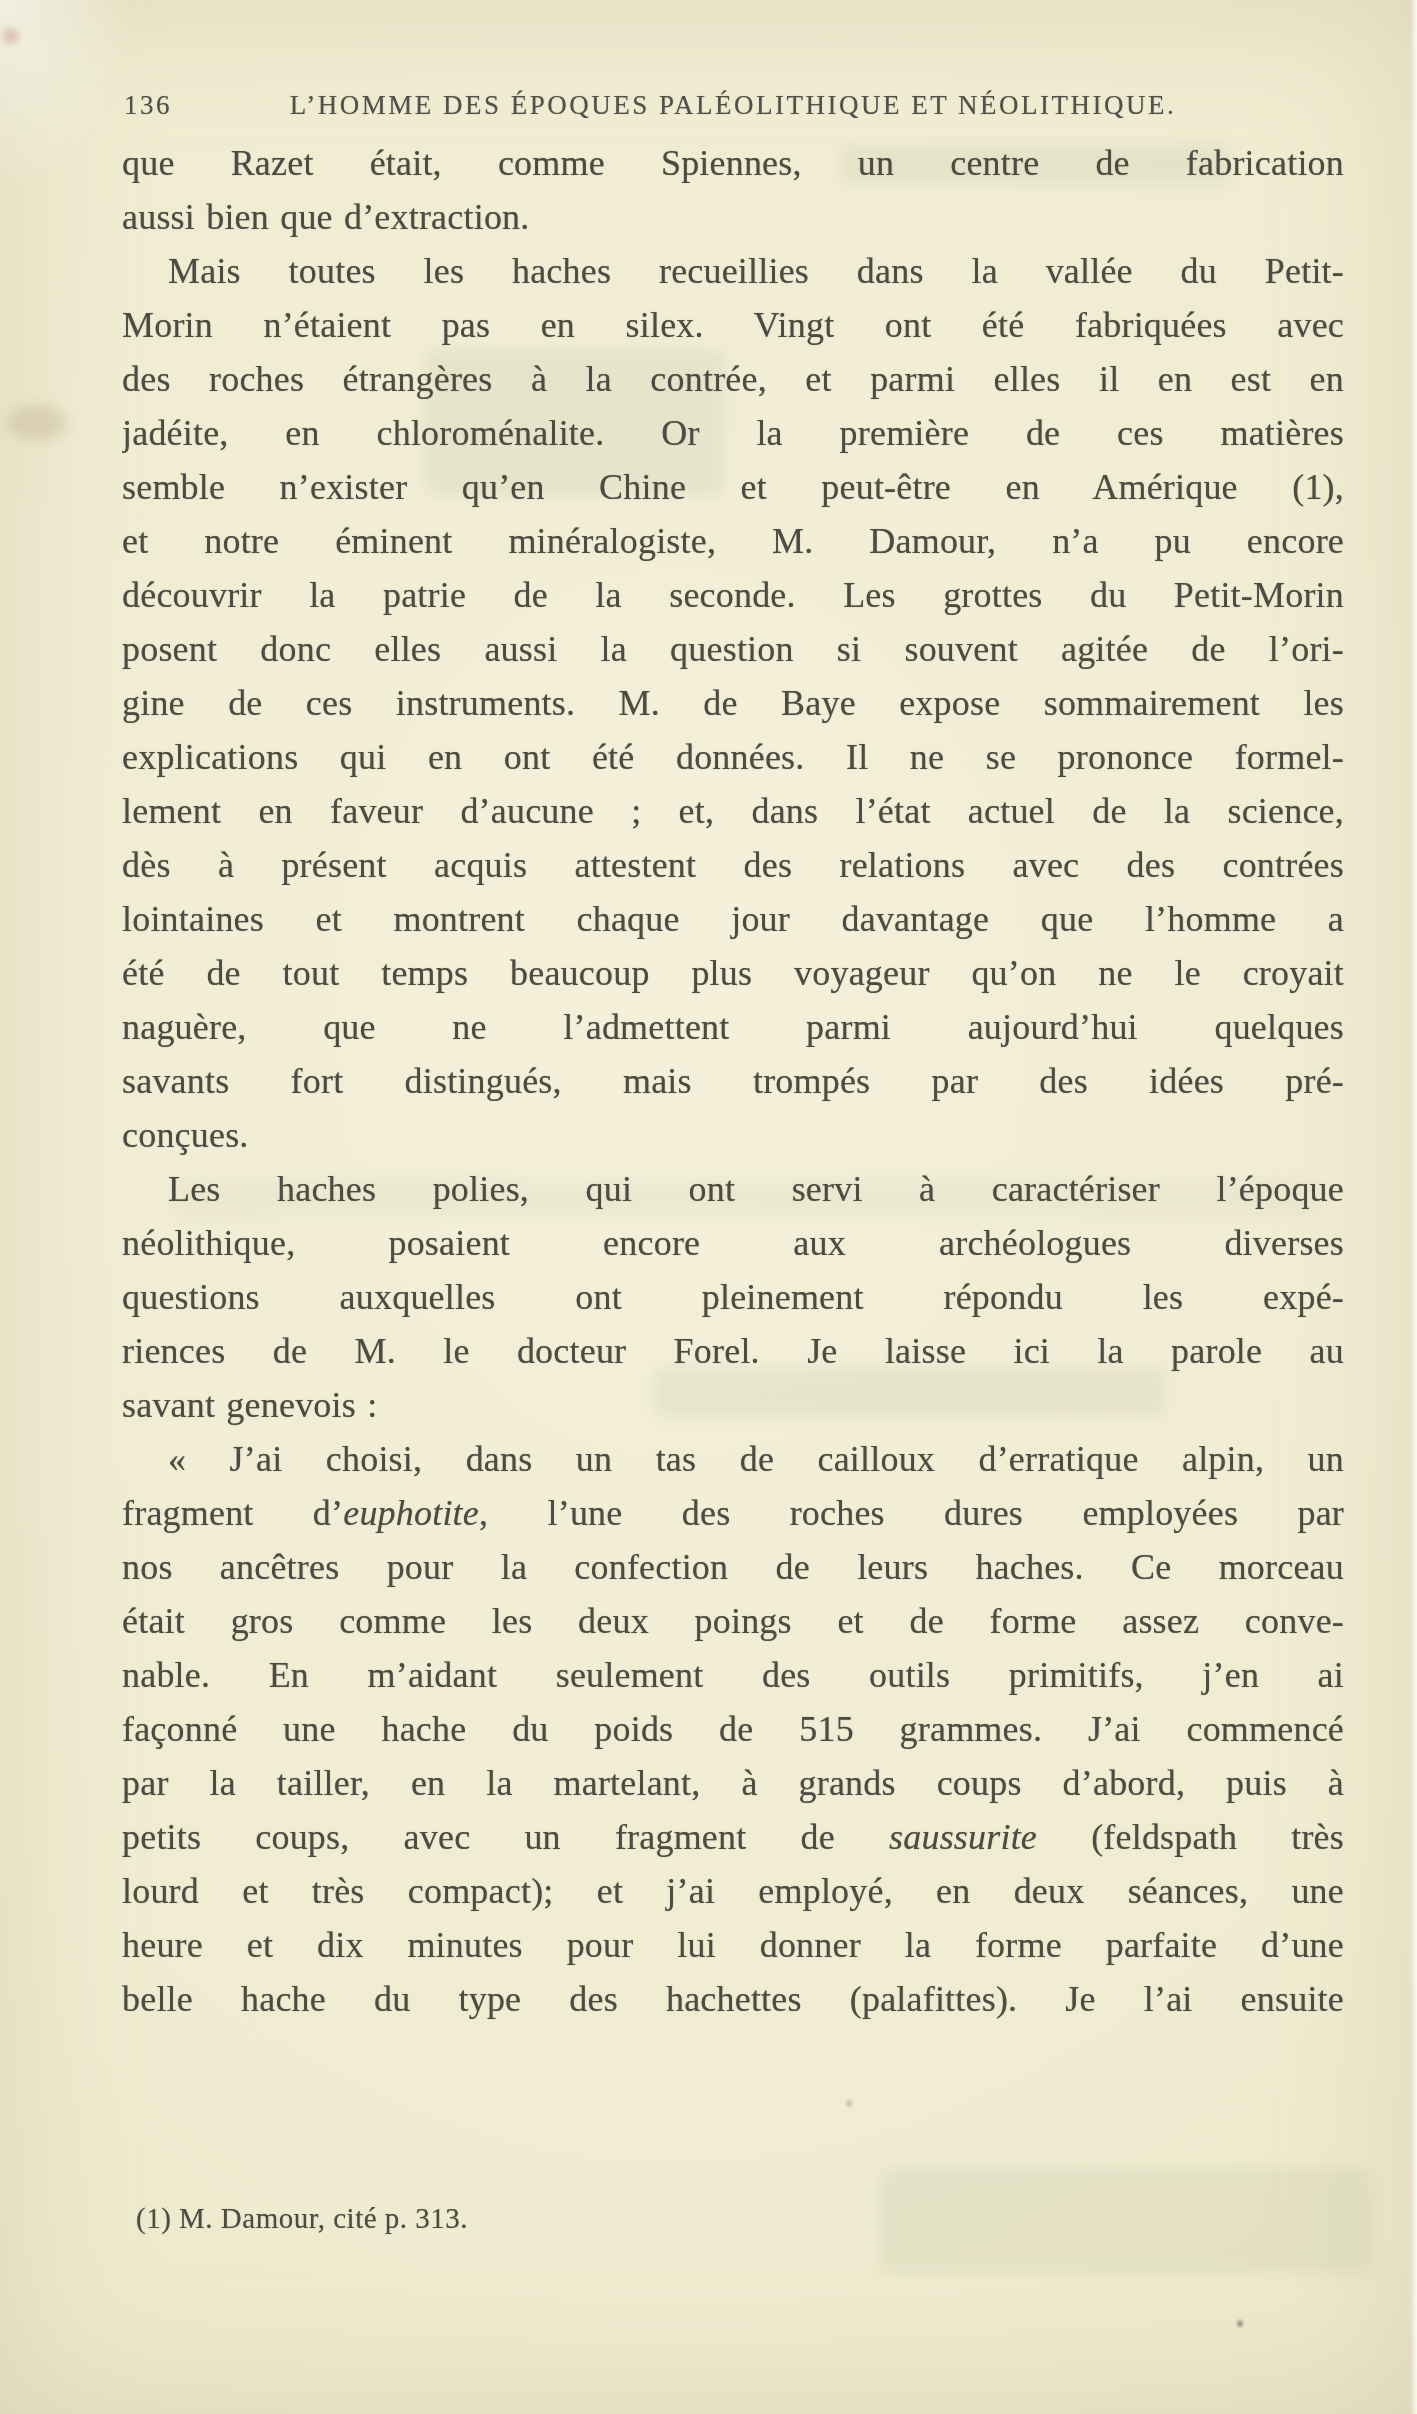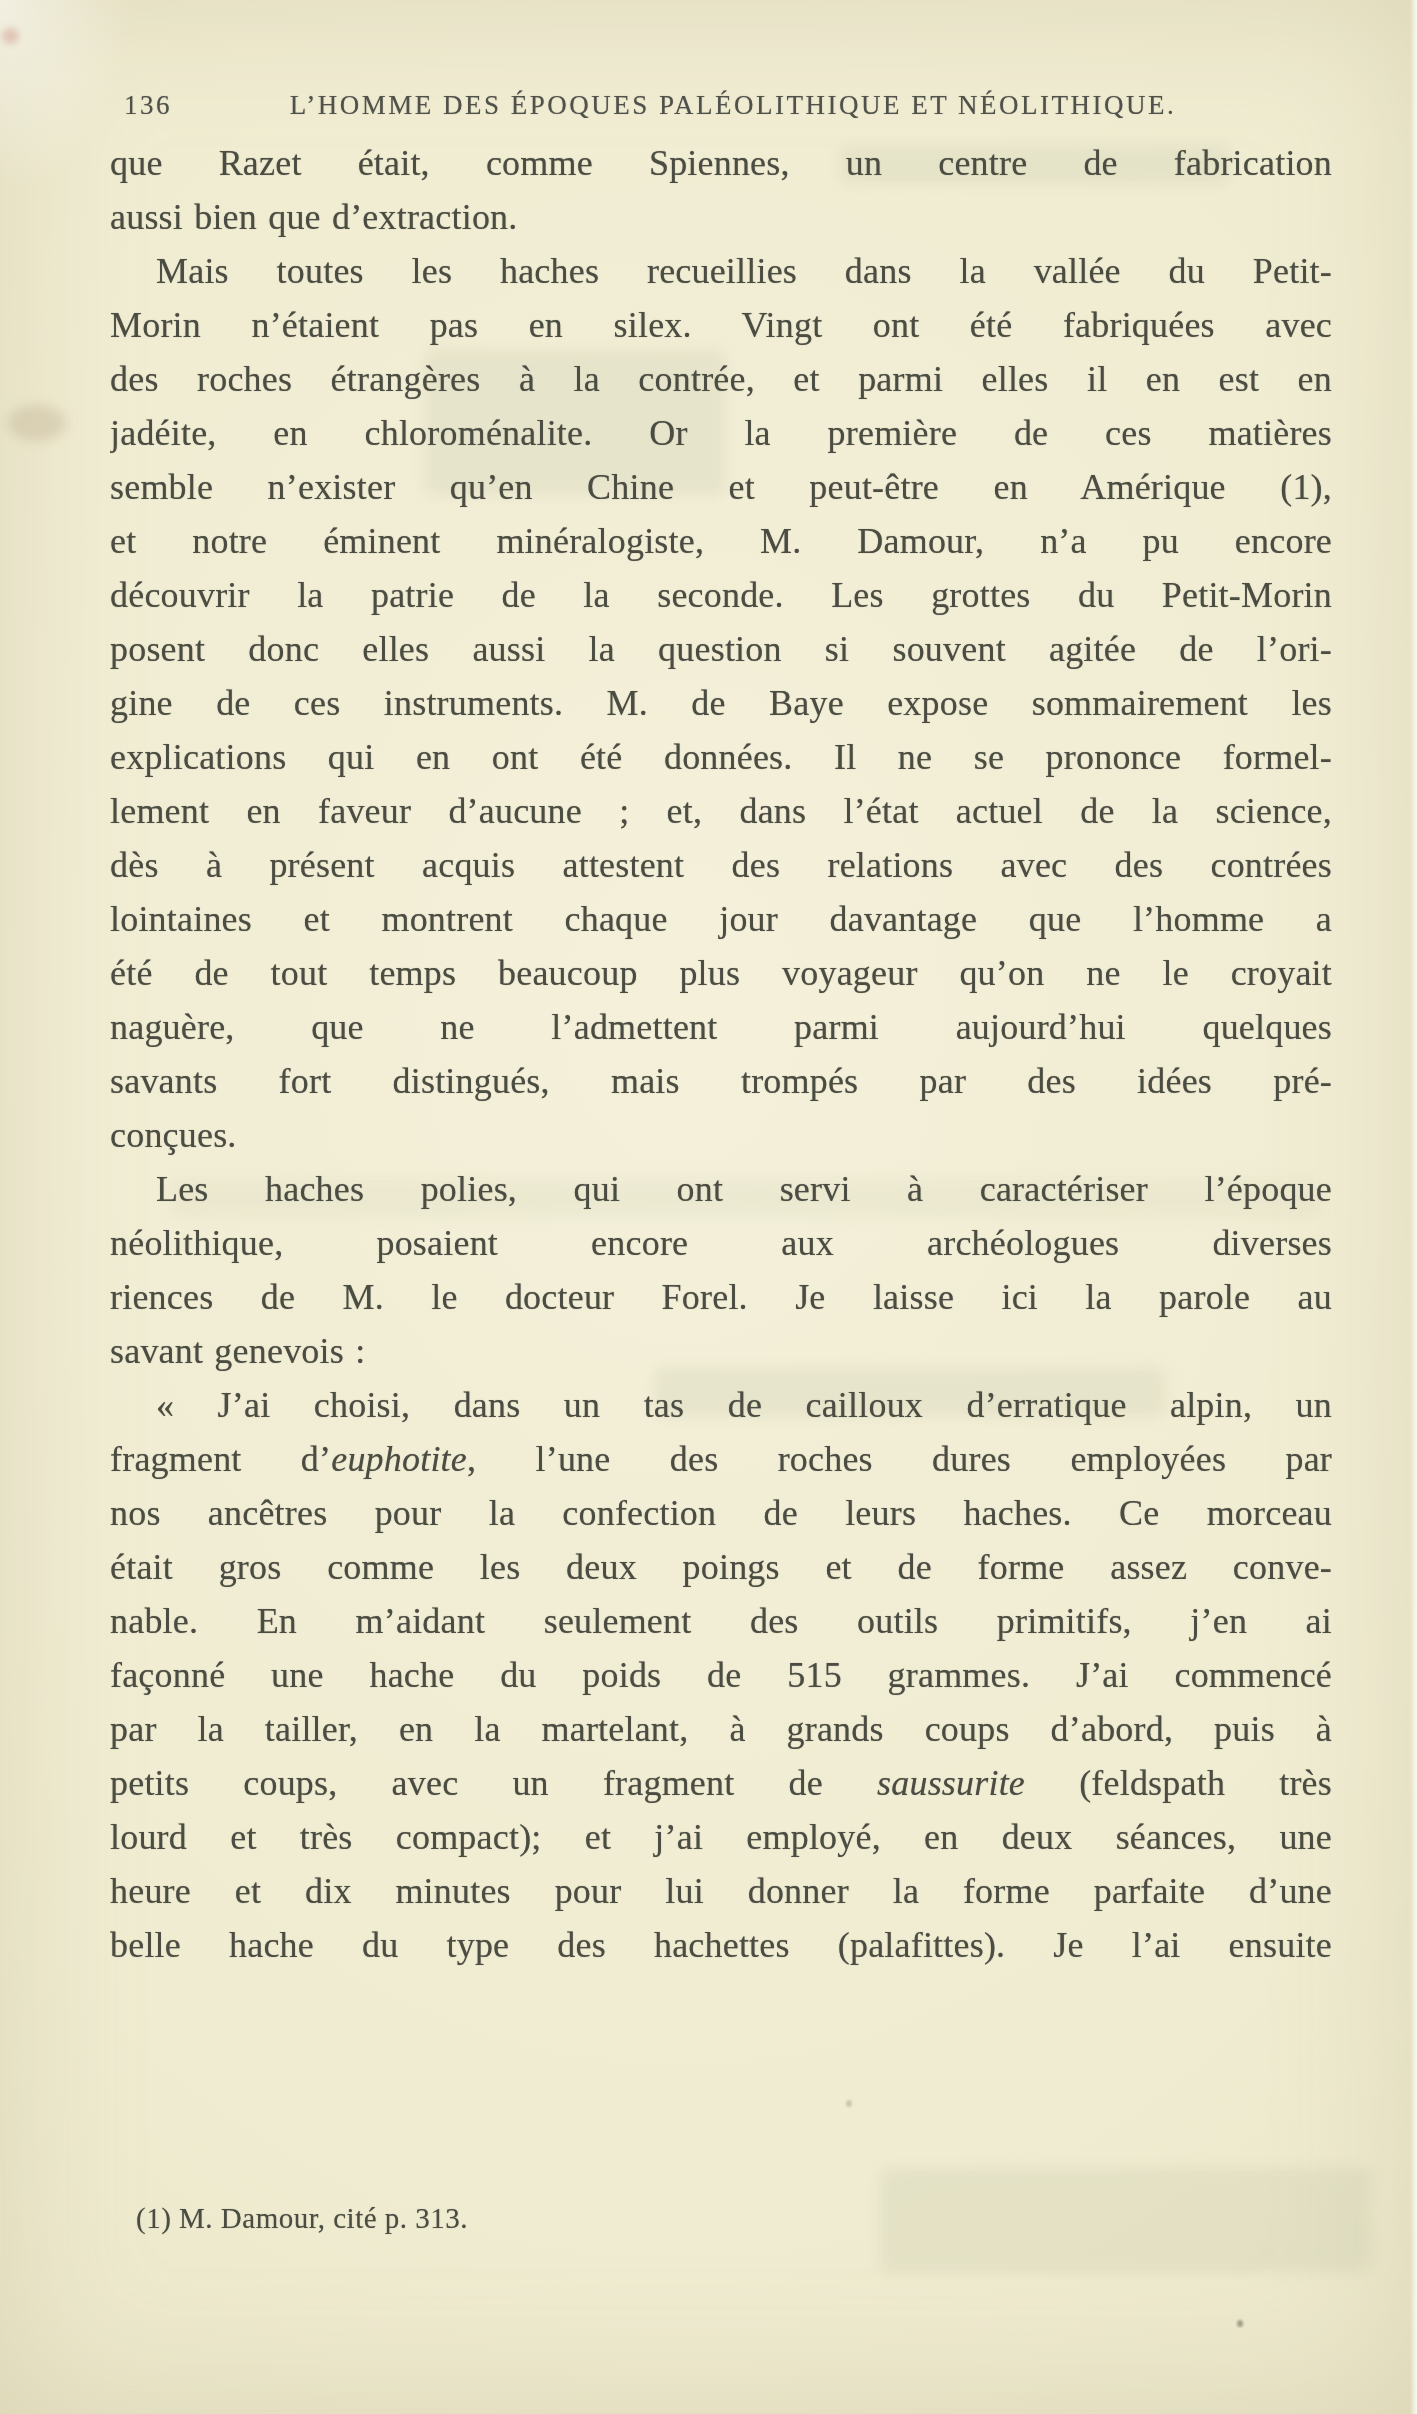--- a/index.html
+++ b/index.html
@@ -34,21 +34,21 @@
   .g3{left:655px;top:1368px;width:510px;height:48px;}
   .g4{left:880px;top:2168px;width:490px;height:104px;}
   .g5{left:170px;top:1178px;width:1150px;height:40px;opacity:.55;}
   
   .header{position:absolute;left:122px;top:88px;width:1222px;height:36px;
     font-size:27px;line-height:34px;letter-spacing:2.5px;color:#50514a;
     text-shadow:0 0 1px rgba(80,81,74,0.5);}
   .page-number{position:absolute;left:2px;top:0;}
   .running-title{text-align:center;white-space:nowrap;}
   
-  .body-text{position:absolute;left:110px;top:136px;width:1222px;}
+  .body-text{position:absolute;left:122px;top:136px;width:1222px;}
   .line{
     height:54px;line-height:54px;font-size:36px;
     letter-spacing:0.2px;word-spacing:2px;
     text-align:justify;text-align-last:justify;
     overflow:hidden;white-space:nowrap0;
     text-shadow:0 0 1px rgba(74,76,64,0.55);
   }
   .line.end{text-align:left;text-align-last:auto;}
   .line.indent{text-indent:46px;}
   .italic{font-style:italic;}
@@ -95,20 +95,21 @@
       <div class="line">explications qui en ont été données. Il ne se prononce formel-</div>
       <div class="line">lement en faveur d’aucune ; et, dans l’état actuel de la science,</div>
       <div class="line">dès à présent acquis attestent des relations avec des contrées</div>
       <div class="line">lointaines et montrent chaque jour davantage que l’homme a</div>
       <div class="line">été de tout temps beaucoup plus voyageur qu’on ne le croyait</div>
       <div class="line">naguère, que ne l’admettent parmi aujourd’hui quelques</div>
       <div class="line">savants fort distingués, mais trompés par des idées pré-</div>
       <div class="line end">conçues.</div>
       <div class="line indent">Les haches polies, qui ont servi à caractériser l’époque</div>
       <div class="line">néolithique, posaient encore aux archéologues diverses</div>
+      <div class="line">questions auxquelles ont pleinement répondu les expé-</div>
       <div class="line">riences de M. le docteur Forel. Je laisse ici la parole au</div>
       <div class="line end">savant genevois :</div>
       <div class="line indent">« J’ai choisi, dans un tas de cailloux d’erratique alpin, un</div>
       <div class="line"><span>fragment d’</span><span class="italic">euphotite</span><span>, l’une des roches dures employées par</span></div>
       <div class="line">nos ancêtres pour la confection de leurs haches. Ce morceau</div>
       <div class="line">était gros comme les deux poings et de forme assez conve-</div>
       <div class="line">nable. En m’aidant seulement des outils primitifs, j’en ai</div>
       <div class="line">façonné une hache du poids de 515 grammes. J’ai commencé</div>
       <div class="line">par la tailler, en la martelant, à grands coups d’abord, puis à</div>
       <div class="line"><span>petits coups, avec un fragment de </span><span class="italic">saussurite</span><span> (feldspath très</span></div>

